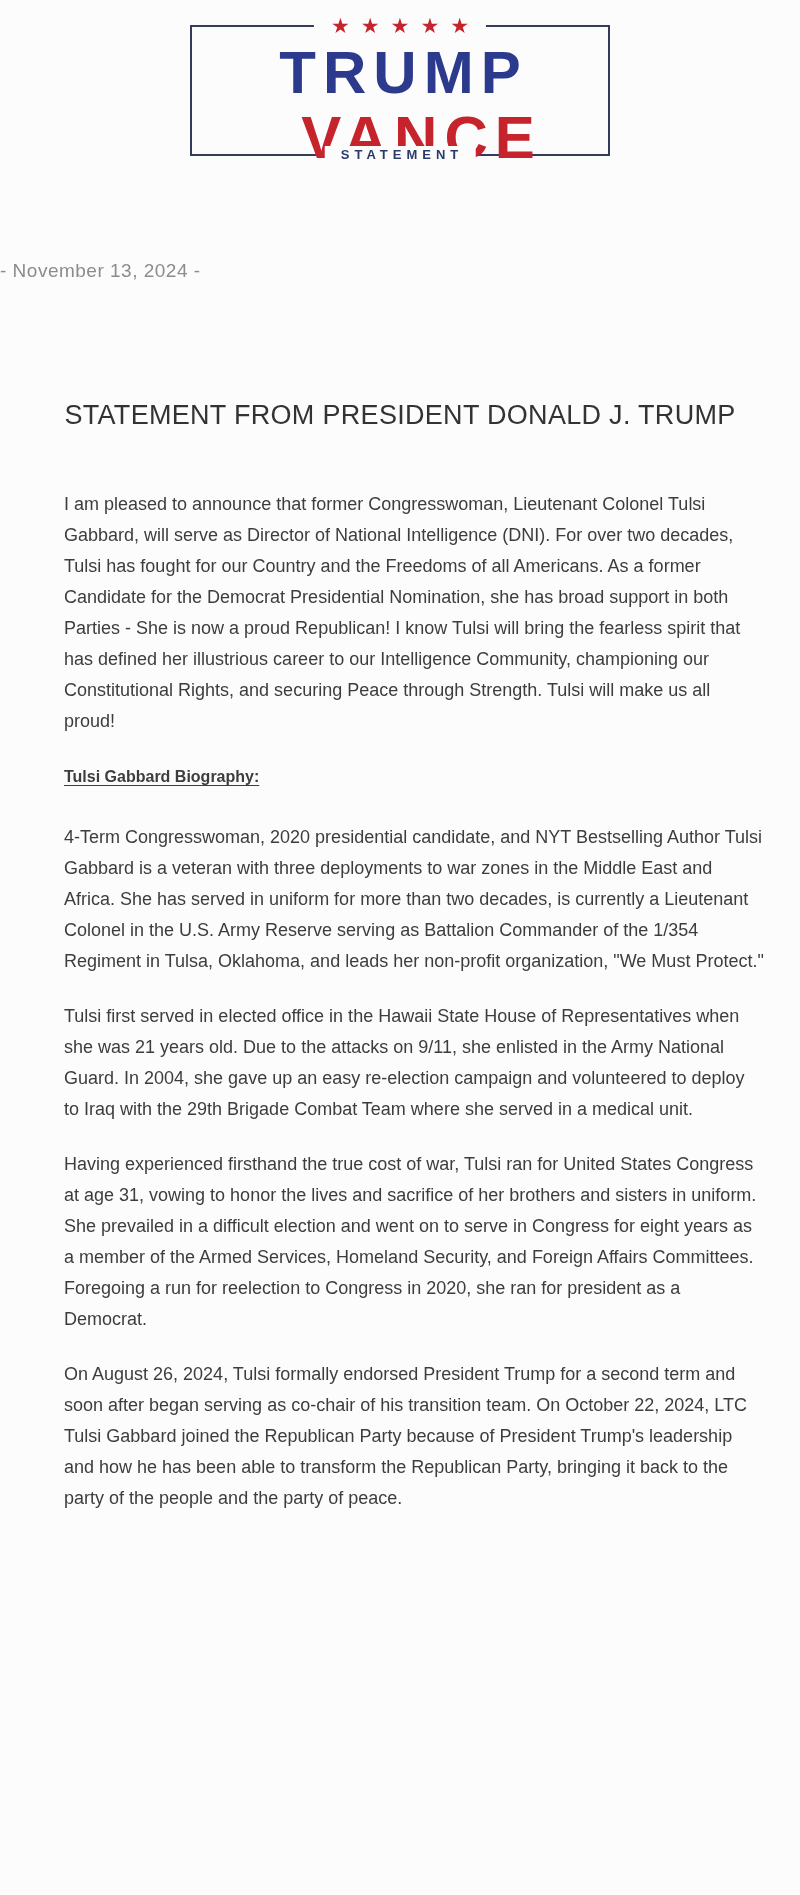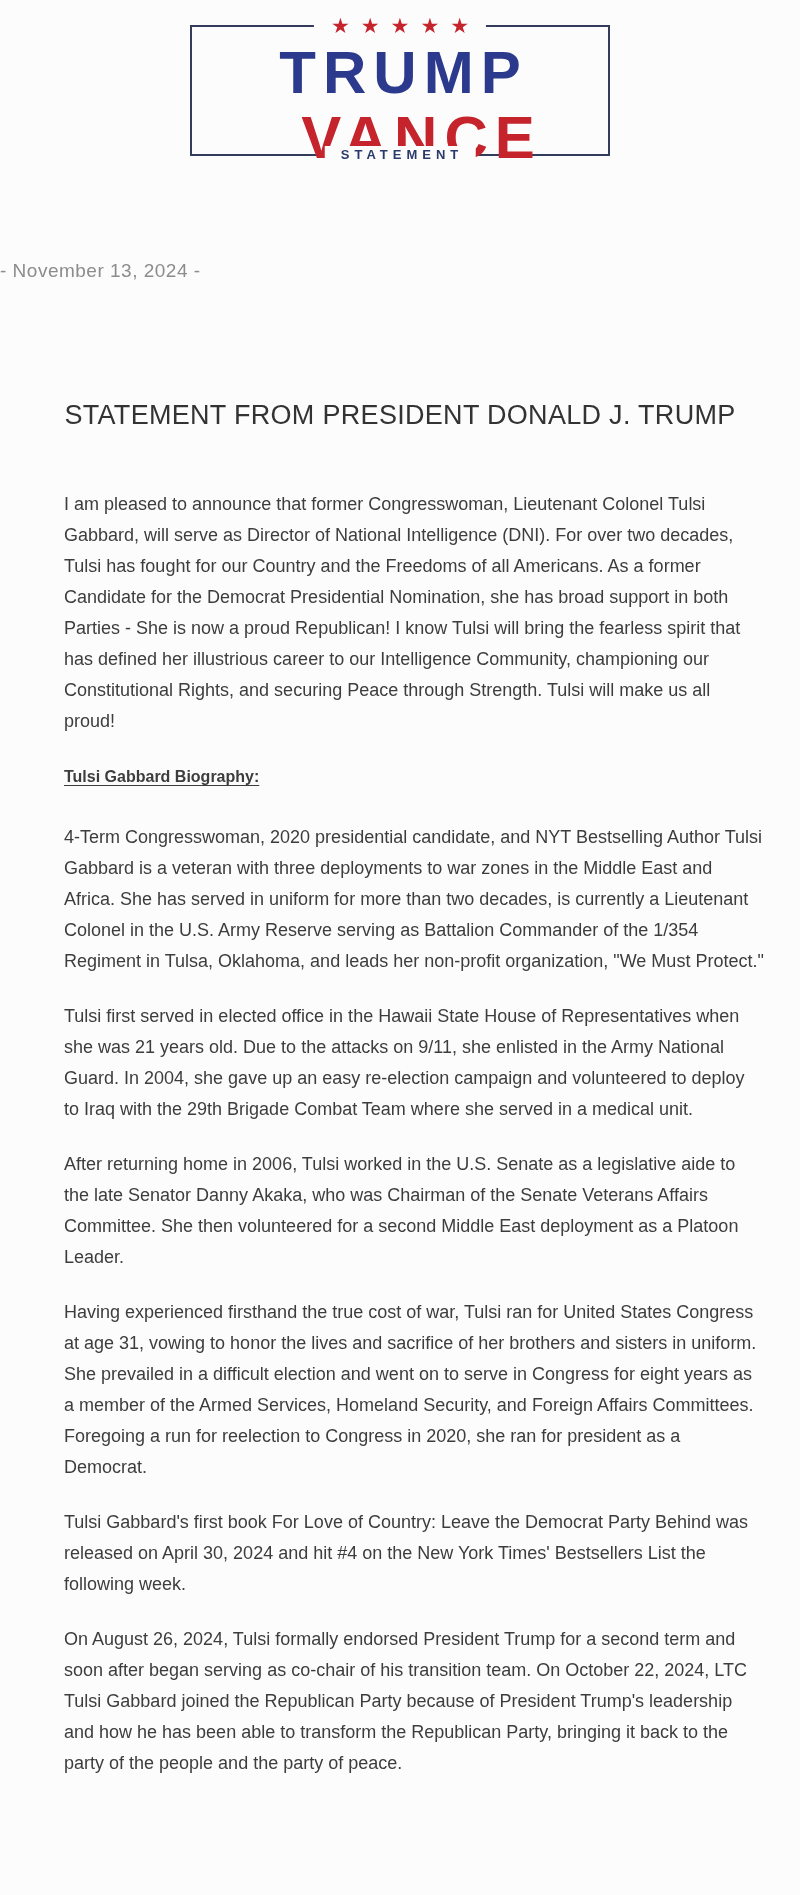--- a/index.html
+++ b/index.html
@@ -129,19 +129,17 @@
 
   <h1 class="doc-title">STATEMENT FROM PRESIDENT DONALD J. TRUMP</h1>
 
   <div class="article">
     <p>I am pleased to announce that former Congresswoman, Lieutenant Colonel Tulsi Gabbard, will serve as Director of National Intelligence (DNI). For over two decades, Tulsi has fought for our Country and the Freedoms of all Americans. As a former Candidate for the Democrat Presidential Nomination, she has broad support in both Parties - She is now a proud Republican! I know Tulsi will bring the fearless spirit that has defined her illustrious career to our Intelligence Community, championing our Constitutional Rights, and securing Peace through Strength. Tulsi will make us all proud!</p>
 
     <h2 class="bio-heading">Tulsi Gabbard Biography:</h2>
 
     <p>4-Term Congresswoman, 2020 presidential candidate, and NYT Bestselling Author Tulsi Gabbard is a veteran with three deployments to war zones in the Middle East and Africa. She has served in uniform for more than two decades, is currently a Lieutenant Colonel in the U.S. Army Reserve serving as Battalion Commander of the 1/354 Regiment in Tulsa, Oklahoma, and leads her non-profit organization, "We Must Protect."</p>
     <p>Tulsi first served in elected office in the Hawaii State House of Representatives when she was 21 years old. Due to the attacks on 9/11, she enlisted in the Army National Guard. In 2004, she gave up an easy re-election campaign and volunteered to deploy to Iraq with the 29th Brigade Combat Team where she served in a medical unit.</p>
-    <p>After returning home in 2006, Tulsi worked in the U.S. Senate as a legislative aide to the late Senator Danny Akaka, who was Chairman of the Senate Veterans Affairs Committee. She then volunteered for a second Middle East deployment as a Platoon Leader.</p>
     <p>Having experienced firsthand the true cost of war, Tulsi ran for United States Congress at age 31, vowing to honor the lives and sacrifice of her brothers and sisters in uniform. She prevailed in a difficult election and went on to serve in Congress for eight years as a member of the Armed Services, Homeland Security, and Foreign Affairs Committees. Foregoing a run for reelection to Congress in 2020, she ran for president as a Democrat.</p>
-    <p>Tulsi Gabbard's first book For Love of Country: Leave the Democrat Party Behind was released on April 30, 2024 and hit #4 on the New York Times' Bestsellers List the following week.</p>
     <p>On August 26, 2024, Tulsi formally endorsed President Trump for a second term and soon after began serving as co-chair of his transition team. On October 22, 2024, LTC Tulsi Gabbard joined the Republican Party because of President Trump's leadership and how he has been able to transform the Republican Party, bringing it back to the party of the people and the party of peace.</p>
   </div>
 
 </div>
 
 </body></html>

